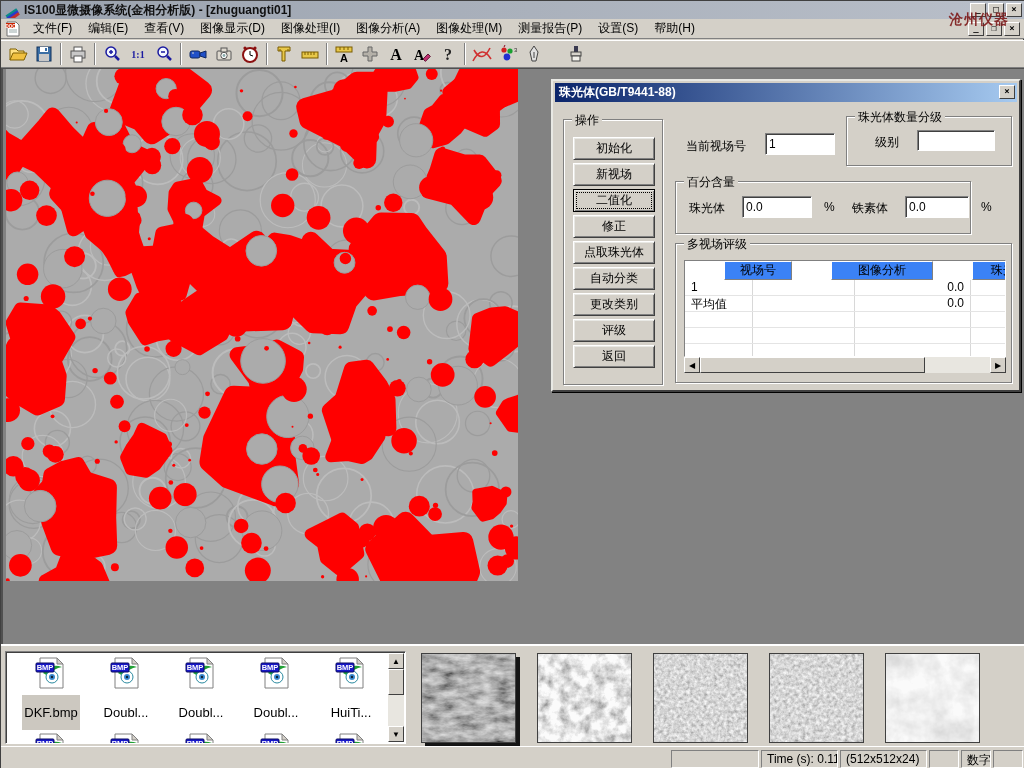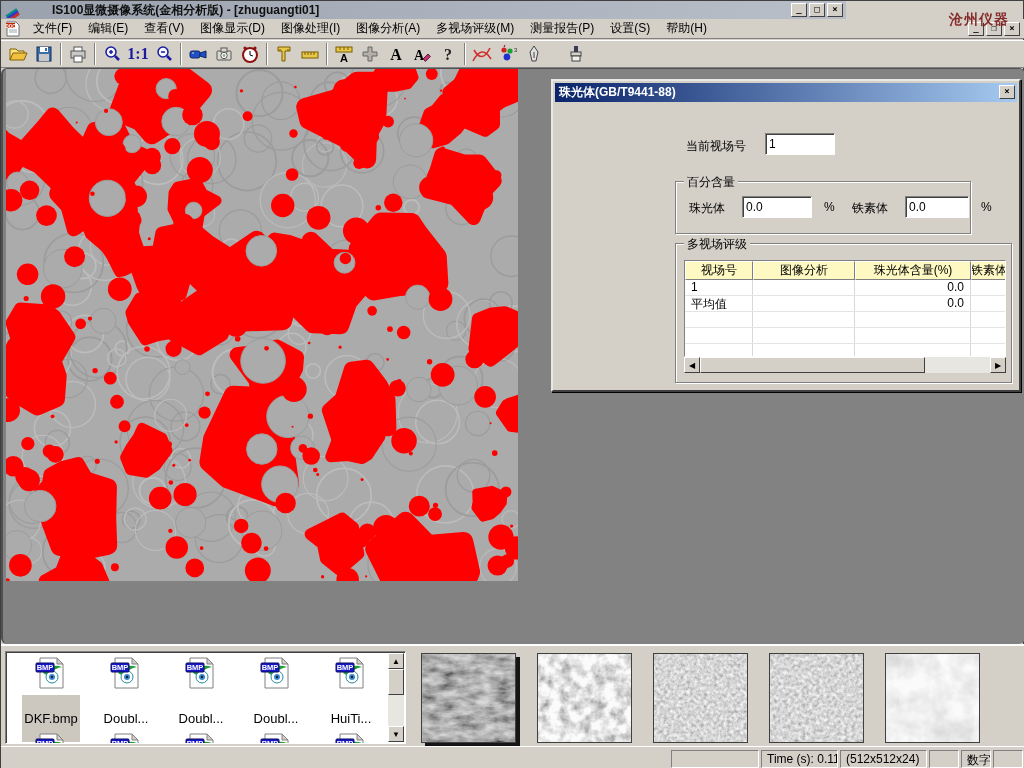--- a/index.html
+++ b/index.html
@@ -2,46 +2,46 @@
 <html><head>
 <meta charset="utf-8">
 <style>
   * { margin:0; padding:0; box-sizing:border-box; }
   html,body { width:1024px; height:768px; overflow:hidden; }
   body { font-family:"Liberation Sans","DejaVu Sans",sans-serif; font-size:12px; background:#d4d0c8; }
   #root { position:absolute; left:0; top:0; width:1024px; height:768px; background:#d4d0c8;
           border:1px solid #404040; }
 
   
-  #titlebar { position:absolute; left:0; top:0; width:845px; height:18px;
-    background:linear-gradient(90deg,#9aa2ae,#b9bfc9); display:flex; align-items:center; padding-left:3px;gap:28px; }
+  #titlebar { position:absolute; left:0; top:0; width:1024px; height:18px;
+    background:linear-gradient(90deg,#9aa2ae,#b9bfc9); display:flex; align-items:center; padding-left:3px; }
   #titlebar .title-text { font-weight:bold; color:#101010; margin-left:4px; white-space:nowrap; }
   .winbtns { position:absolute; display:flex; gap:2px; }
   #titlebar .winbtns { right:3px; top:2px; }
   .wbtn { width:16px; height:14px; background:#d4d0c8; border:1px solid;
     border-color:#fff #404040 #404040 #fff; font-size:9px; line-height:11px; text-align:center;
     font-weight:bold; color:#000; font-family:"DejaVu Sans Mono",monospace; }
   #watermark { position:absolute; right:14px; top:10px; color:#7f1d1d; font-weight:bold;
     font-size:14px; z-index:50; opacity:.92; letter-spacing:1px; }
 
   
   #menubar { position:absolute; left:0; top:18px; width:1024px; height:20px; background:#d4d0c8;
     border-bottom:1px solid #808080; display:flex; align-items:center; }
   .menu-item { padding:2px 8px; color:#000; white-space:nowrap; }
 
   
   #toolbar { position:absolute; left:0; top:39px; width:1024px; height:28px; background:#d4d0c8;
     border-top:1px solid #fff; border-bottom:1px solid #808080; display:flex; align-items:center; padding-left:4px; }
   .tbtn { width:26px; height:24px; display:flex; align-items:center; justify-content:center; }
   .tb-sep { width:2px; height:22px; border-left:1px solid #808080; border-right:1px solid #fff; margin:0 3px; }
-  .one2one { color:#1a1aa0; font-weight:bold; font-size:16px; font-family:"Liberation Serif",serif; }
+  .one2one { color:#1a1aa0; font-weight:bold; font-size:10px; font-family:"Liberation Serif",serif; }
 
   
   #client { position:absolute; left:0; top:67px; width:1024px; height:576px; background:#828282;
-    border-left:2px solid #505050; border-top:1px solid #505050;border-radius:6px; }
+    border-left:2px solid #505050; border-top:1px solid #505050; }
   #micro-wrap { position:absolute; left:3px; top:0; width:512px; height:512px; background:#ababab; }
 
   
   #dialog { position:absolute; left:548px; top:10px; width:470px; height:313px; background:#d4d0c8;
     border:2px solid; border-color:#e8e8e4 #404040 #404040 #e8e8e4; box-shadow:1px 1px 0 #000; }
   #dlg-title { position:absolute; left:2px; top:2px; right:2px; height:19px;
     background:linear-gradient(90deg,#0a246a,#a6caf0); display:flex; align-items:center; padding-left:4px; }
   #dlg-title span { color:#fff; font-weight:bold; }
   #dlg-close { position:absolute; right:4px; top:4px; }
   .group { position:absolute; border:1px solid #808080; box-shadow:1px 1px 0 #fff, inset 1px 1px 0 #fff; }
@@ -53,37 +53,37 @@
   .sunken { background:#fff; border:1px solid; border-color:#808080 #fff #fff #808080;
     box-shadow:inset 1px 1px 0 #404040; }
   .field { position:absolute; height:22px; font-size:12px; padding:2px 3px;
     font-family:"Liberation Sans",sans-serif; }
   .lbl { position:absolute; white-space:nowrap; color:#000; }
 
   
   #mtable { position:absolute; left:8px; top:16px; width:322px; height:97px; background:#fff;
     border:1px solid; border-color:#808080 #fff #fff #808080; overflow:hidden; }
   .th-row { display:flex; height:19px; }
-  .th { background:#fef9c3; border:1px solid; border-color:#fff #808080 #808080 #fff;
-    display:flex; align-items:center; justify-content:center; overflow:hidden; white-space:nowrap; flex:none; }
+  .th { background:#3b82f6; border:1px solid; border-color:#fff #808080 #808080 #fff;
+    display:flex; align-items:center; justify-content:center; overflow:hidden; white-space:nowrap; flex:none;margin-left:39px; }
   .tr { display:flex; height:16px; border-bottom:1px solid #e4e4e4; }
   .td { flex:none; border-right:1px solid #d8d8d8; padding:0 6px; white-space:nowrap; overflow:hidden; }
   .num { text-align:right; }
   .hscroll { position:absolute; left:8px; top:113px; width:322px; height:16px; background:#e8e6e0; display:flex; }
   .sbtn { width:16px; height:16px; background:#d4d0c8; border:1px solid; border-color:#fff #404040 #404040 #fff;
     display:flex; align-items:center; justify-content:center; font-size:8px; color:#000; flex:none; }
   .hthumb { height:16px; width:225px; background:#d4d0c8; border:1px solid; border-color:#fff #404040 #404040 #fff; }
 
   
   #bottom { position:absolute; left:0; top:643px; width:1024px; height:102px; background:#d4d0c8;
     border-top:2px solid; border-color:#fff; }
   #filelist { position:absolute; left:4px; top:5px; width:401px; height:93px; background:#fff;
     border:1px solid; border-color:#808080 #fff #fff #808080; box-shadow:inset 1px 1px 0 #404040; overflow:hidden; }
   .fitem { position:absolute; top:4px; width:72px; text-align:center; }
-  .fitem .fname { font-size:13px; margin-top:2px; display:inline-block; padding:16px 2px; white-space:nowrap; }
+  .fitem .fname { font-size:13px; margin-top:2px; display:inline-block; padding:10px 2px; white-space:nowrap; }
   .fitem.selected .fname { background:#ccc8c0; }
   .fitem2 { position:absolute; top:80px; width:72px; text-align:center; }
   #vscroll { position:absolute; right:1px; top:1px; width:16px; height:89px; background:#e8e6e0; }
   #vscroll .sbtn { position:absolute; left:0; }
   #vthumb { position:absolute; left:0; top:16px; width:16px; height:26px; background:#d4d0c8;
     border:1px solid; border-color:#fff #404040 #404040 #fff; }
   .thumb { position:absolute; top:7px; width:95px; height:90px; border:1px solid #404040; background:#888; }
   .thumb.selected { box-shadow:4px 4px 0 #151515; }
 
   
@@ -119,21 +119,21 @@
       <text x="5.5" y="6.5" font-size="4.5" fill="#fff" text-anchor="middle" font-weight="bold">DOC</text>
       <line x1="4" y1="9" x2="12" y2="9" stroke="#9aa"></line>
       <line x1="4" y1="11" x2="12" y2="11" stroke="#9aa"></line>
     </svg>
     <span class="menu-item">文件(F)</span>
     <span class="menu-item">编辑(E)</span>
     <span class="menu-item">查看(V)</span>
     <span class="menu-item">图像显示(D)</span>
     <span class="menu-item">图像处理(I)</span>
     <span class="menu-item">图像分析(A)</span>
-    <span class="menu-item">多视场评级(M)</span>
+    <span class="menu-item">图像处理(M)</span>
     <span class="menu-item">测量报告(P)</span>
     <span class="menu-item">设置(S)</span>
     <span class="menu-item">帮助(H)</span>
   </div>
   <div class="winbtns" style="right:3px; top:21px;">
     <div class="wbtn">_</div>
     <div class="wbtn">❐</div>
     <div class="wbtn">×</div>
   </div>
 
@@ -713,24 +713,41 @@
           <circle cx="381.69023537635803" cy="290.45131182670593" r="1.3510238714050502" fill="#ff0000"></circle>
         </svg>
     </div>
 
     <div id="dialog">
       <div id="dlg-title">
         <span>珠光体(GB/T9441-88)</span>
       </div>
       <div id="dlg-close" class="wbtn">×</div>
 
+      <div class="group" style="left:10px; top:38px; width:100px; height:266px;">
+        <span class="group-label">操作</span>
+        <div class="dbtn" style="top:17px">初始化</div>
+        <div class="dbtn" style="top:43px">新视场</div>
+        <div class="dbtn focused" style="top:69px">二值化</div>
+        <div class="dbtn" style="top:95px">修正</div>
+        <div class="dbtn" style="top:121px">点取珠光体</div>
+        <div class="dbtn" style="top:147px">自动分类</div>
+        <div class="dbtn" style="top:173px">更改类别</div>
+        <div class="dbtn" style="top:199px">评级</div>
+        <div class="dbtn" style="top:225px">返回</div>
+      </div>
 
       <span class="lbl" style="left:133px; top:57px;font-family:Liberation Mono, monospace;">当前视场号</span>
       <input class="field sunken" style="left: 212px; top: 52px; width: 70px;" value="1">
 
+      <div class="group" style="left:293px; top:35px; width:166px; height:50px;">
+        <span class="group-label">珠光体数量分级</span>
+        <span class="lbl" style="left:28px; top:17px;">级别</span>
+        <input class="field sunken" style="left: 70px; top: 13px; width: 78px; height: 21px;" value="">
+      </div>
 
       <div class="group" style="left:122px; top:100px; width:296px; height:53px;">
         <span class="group-label">百分含量</span>
         <span class="lbl" style="left:13px; top:18px;">珠光体</span>
         <input class="field sunken" style="left: 66px; top: 14px; width: 70px;" value="0.0">
         <span class="lbl" style="left:148px; top:18px;">%</span>
         <span class="lbl" style="left:176px; top:18px;">铁素体</span>
         <input class="field sunken" style="left: 229px; top: 14px; width: 64px;" value="0.0">
         <span class="lbl" style="left:305px; top:18px;">%</span>
       </div>

